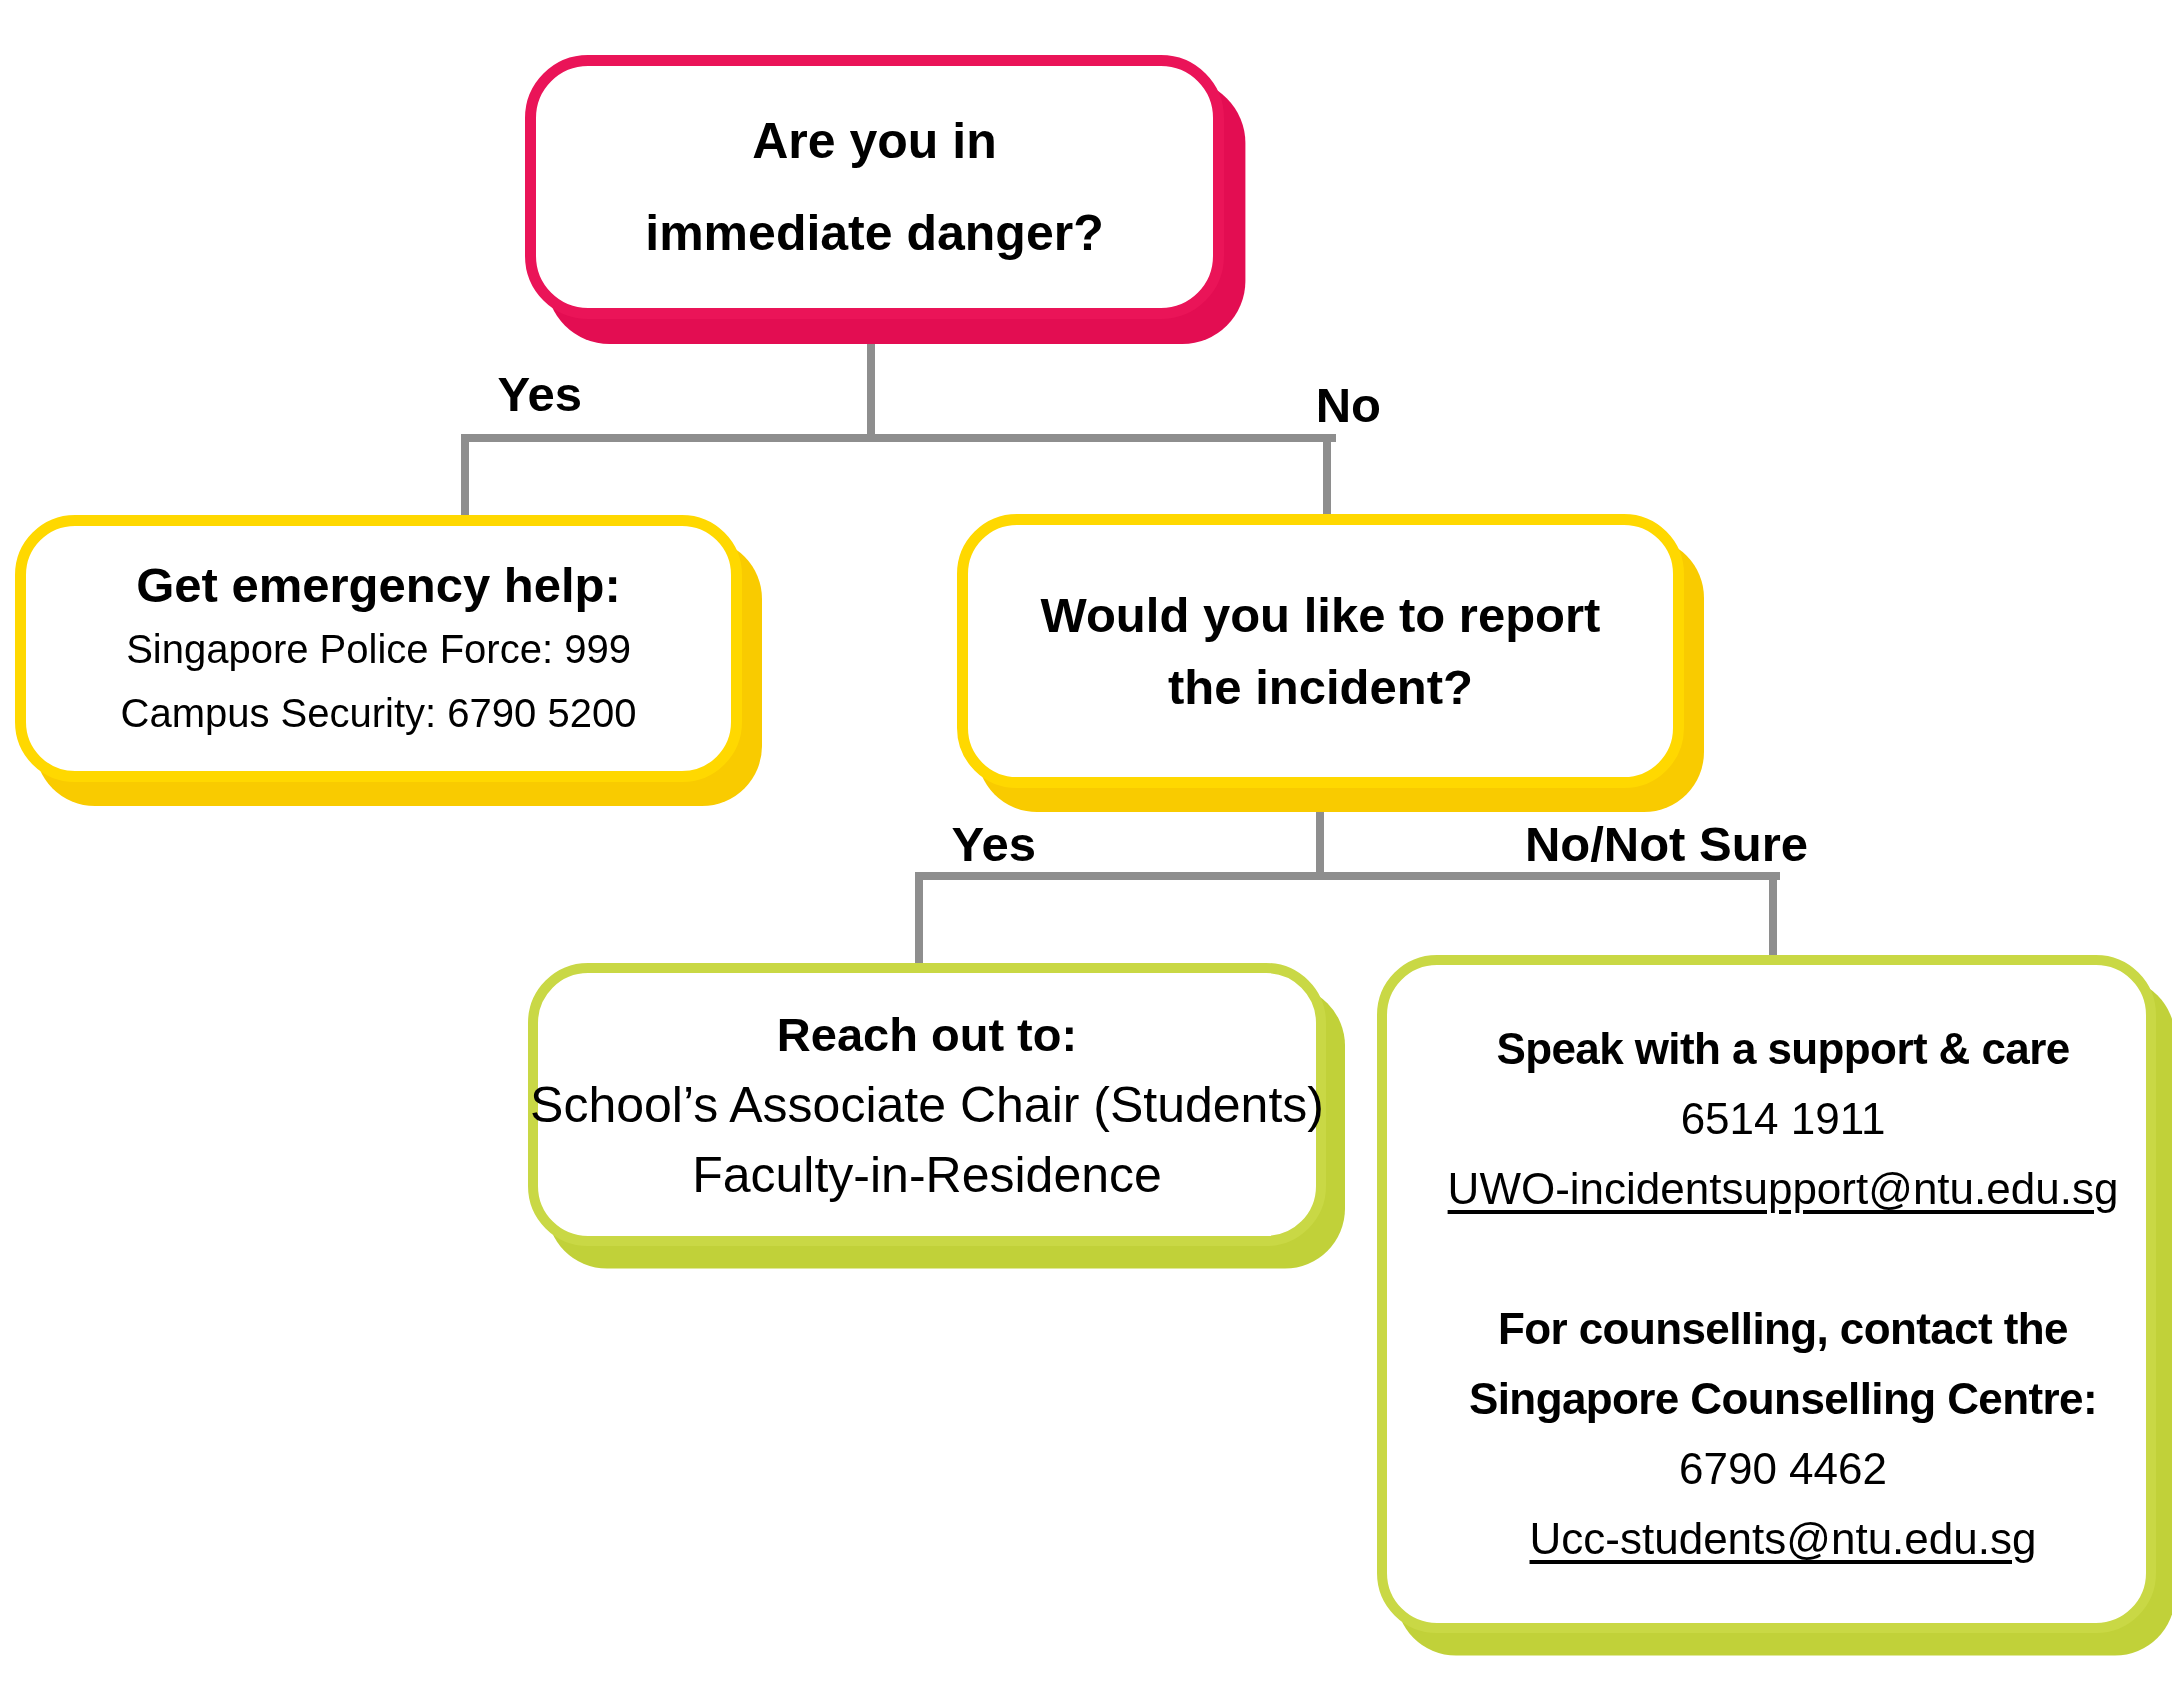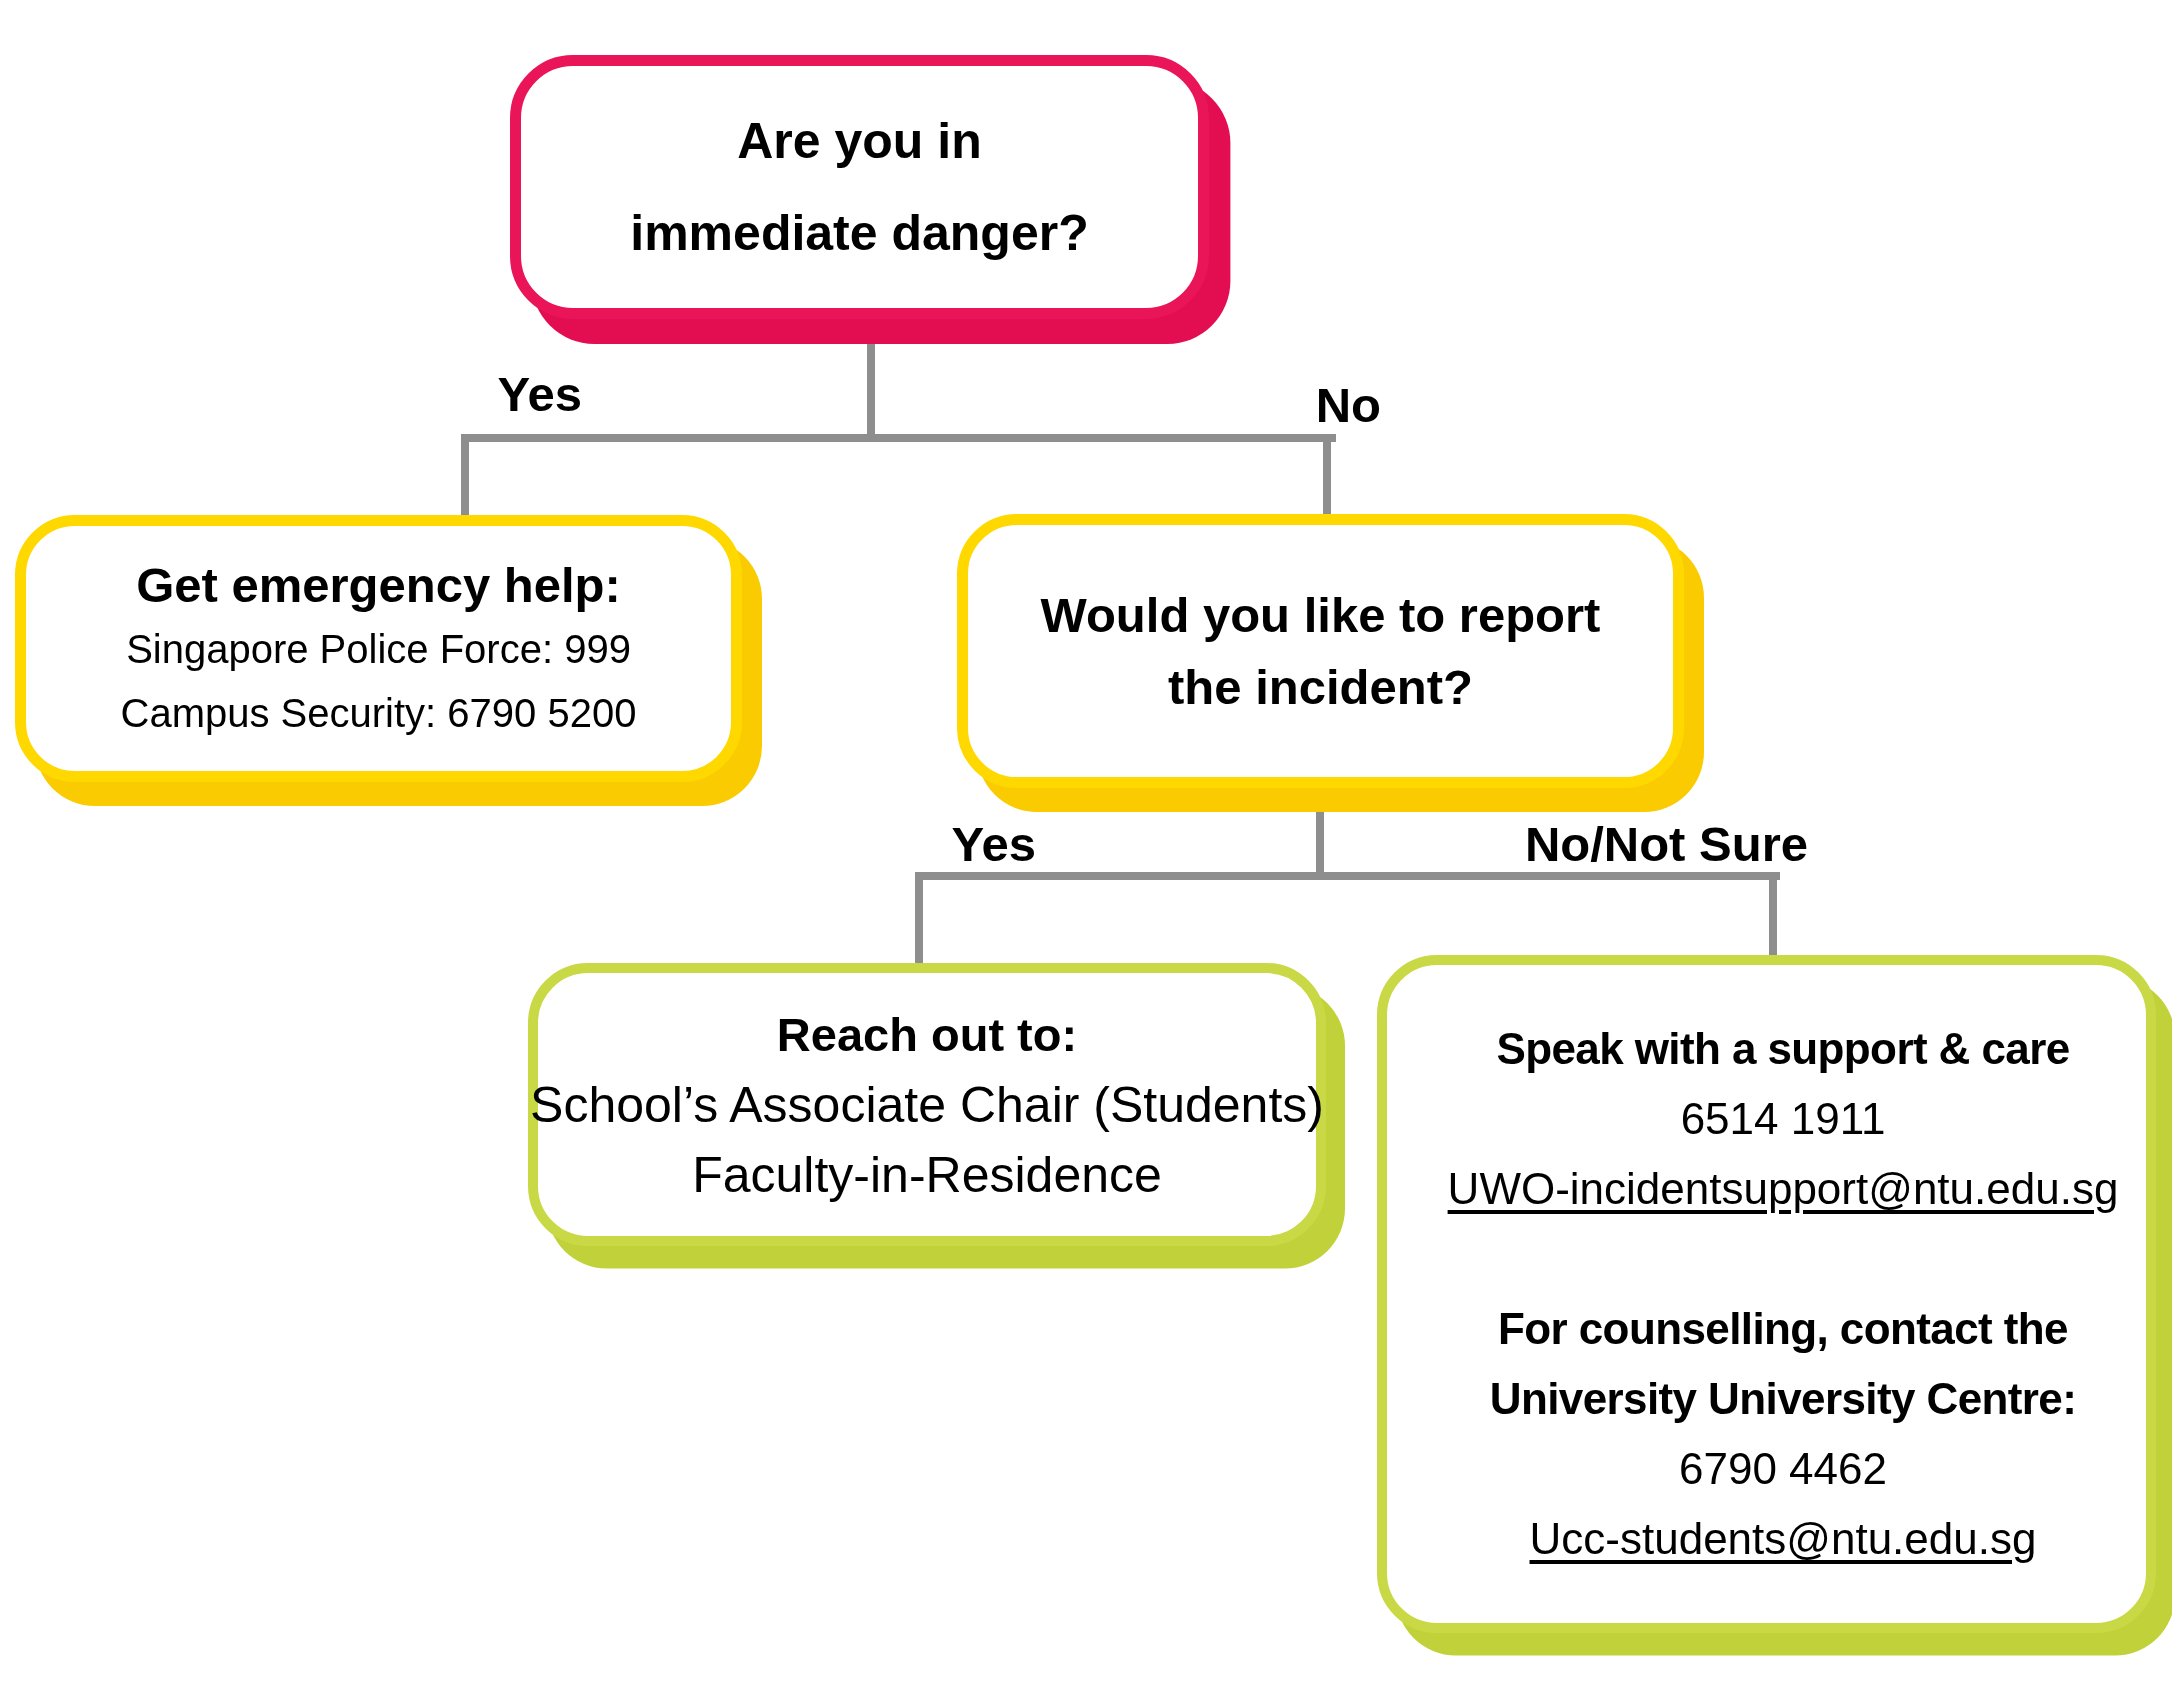--- a/index.html
+++ b/index.html
@@ -94,21 +94,21 @@
   <div class="vline" style="left:1316px; top:810px; height:65px;"></div>
   <div class="hline" style="left:915px; top:872px; width:865px;"></div>
   <div class="vline" style="left:915px; top:872px; height:93px;"></div>
   <div class="vline" style="left:1769px; top:872px; height:87px;"></div>
 
   <div class="edge-label" style="left:437px; top:363px; width:145px;">Yes</div>
   <div class="edge-label" style="left:1236px; top:374px; width:145px;">No</div>
   <div class="edge-label" style="left:891px; top:813px; width:145px;">Yes</div>
   <div class="edge-label" style="left:1481px; top:813px; width:327px;">No/Not Sure</div>
 
-  <div class="box box-pink" style="left:510px; top:55px; width:699px; height:264px;gap:23px;">
+  <div class="box box-pink" style="left:525px; top:55px; width:699px; height:264px;gap:23px;">
     <div class="q1-line">Are you in</div>
     <div class="q1-line">immediate danger?</div>
   </div>
 
   <div class="box box-yellow" style="left:15px; top:515px; width:727px; height:267px;">
     <div class="emg-heading">Get emergency help:</div>
     <div class="emg-line">Singapore Police Force: 999</div>
     <div class="emg-line">Campus Security: 6790 5200</div>
   </div>
 
@@ -122,19 +122,19 @@
     <div class="reach-line">School’s Associate Chair (Students)</div>
     <div class="reach-line">Faculty-in-Residence</div>
   </div>
 
   <div class="box box-lime" style="left:1377px; top:955px; width:779px; height:678px;padding-left:33px;">
     <div class="sup-heading">Speak with a support &amp; care</div>
     <div class="sup-line">6514 1911</div>
     <div class="sup-line u">UWO-incidentsupport@ntu.edu.sg</div>
     <div class="spacer"></div>
     <div class="sup-heading">For counselling, contact the</div>
-    <div class="sup-heading">University University Centre:</div>
+    <div class="sup-heading">Singapore Counselling Centre:</div>
     <div class="sup-line">6790 4462</div>
     <div class="sup-line u">Ucc-students@ntu.edu.sg</div>
   </div>
 
 </div>
 
 
 </body></html>

